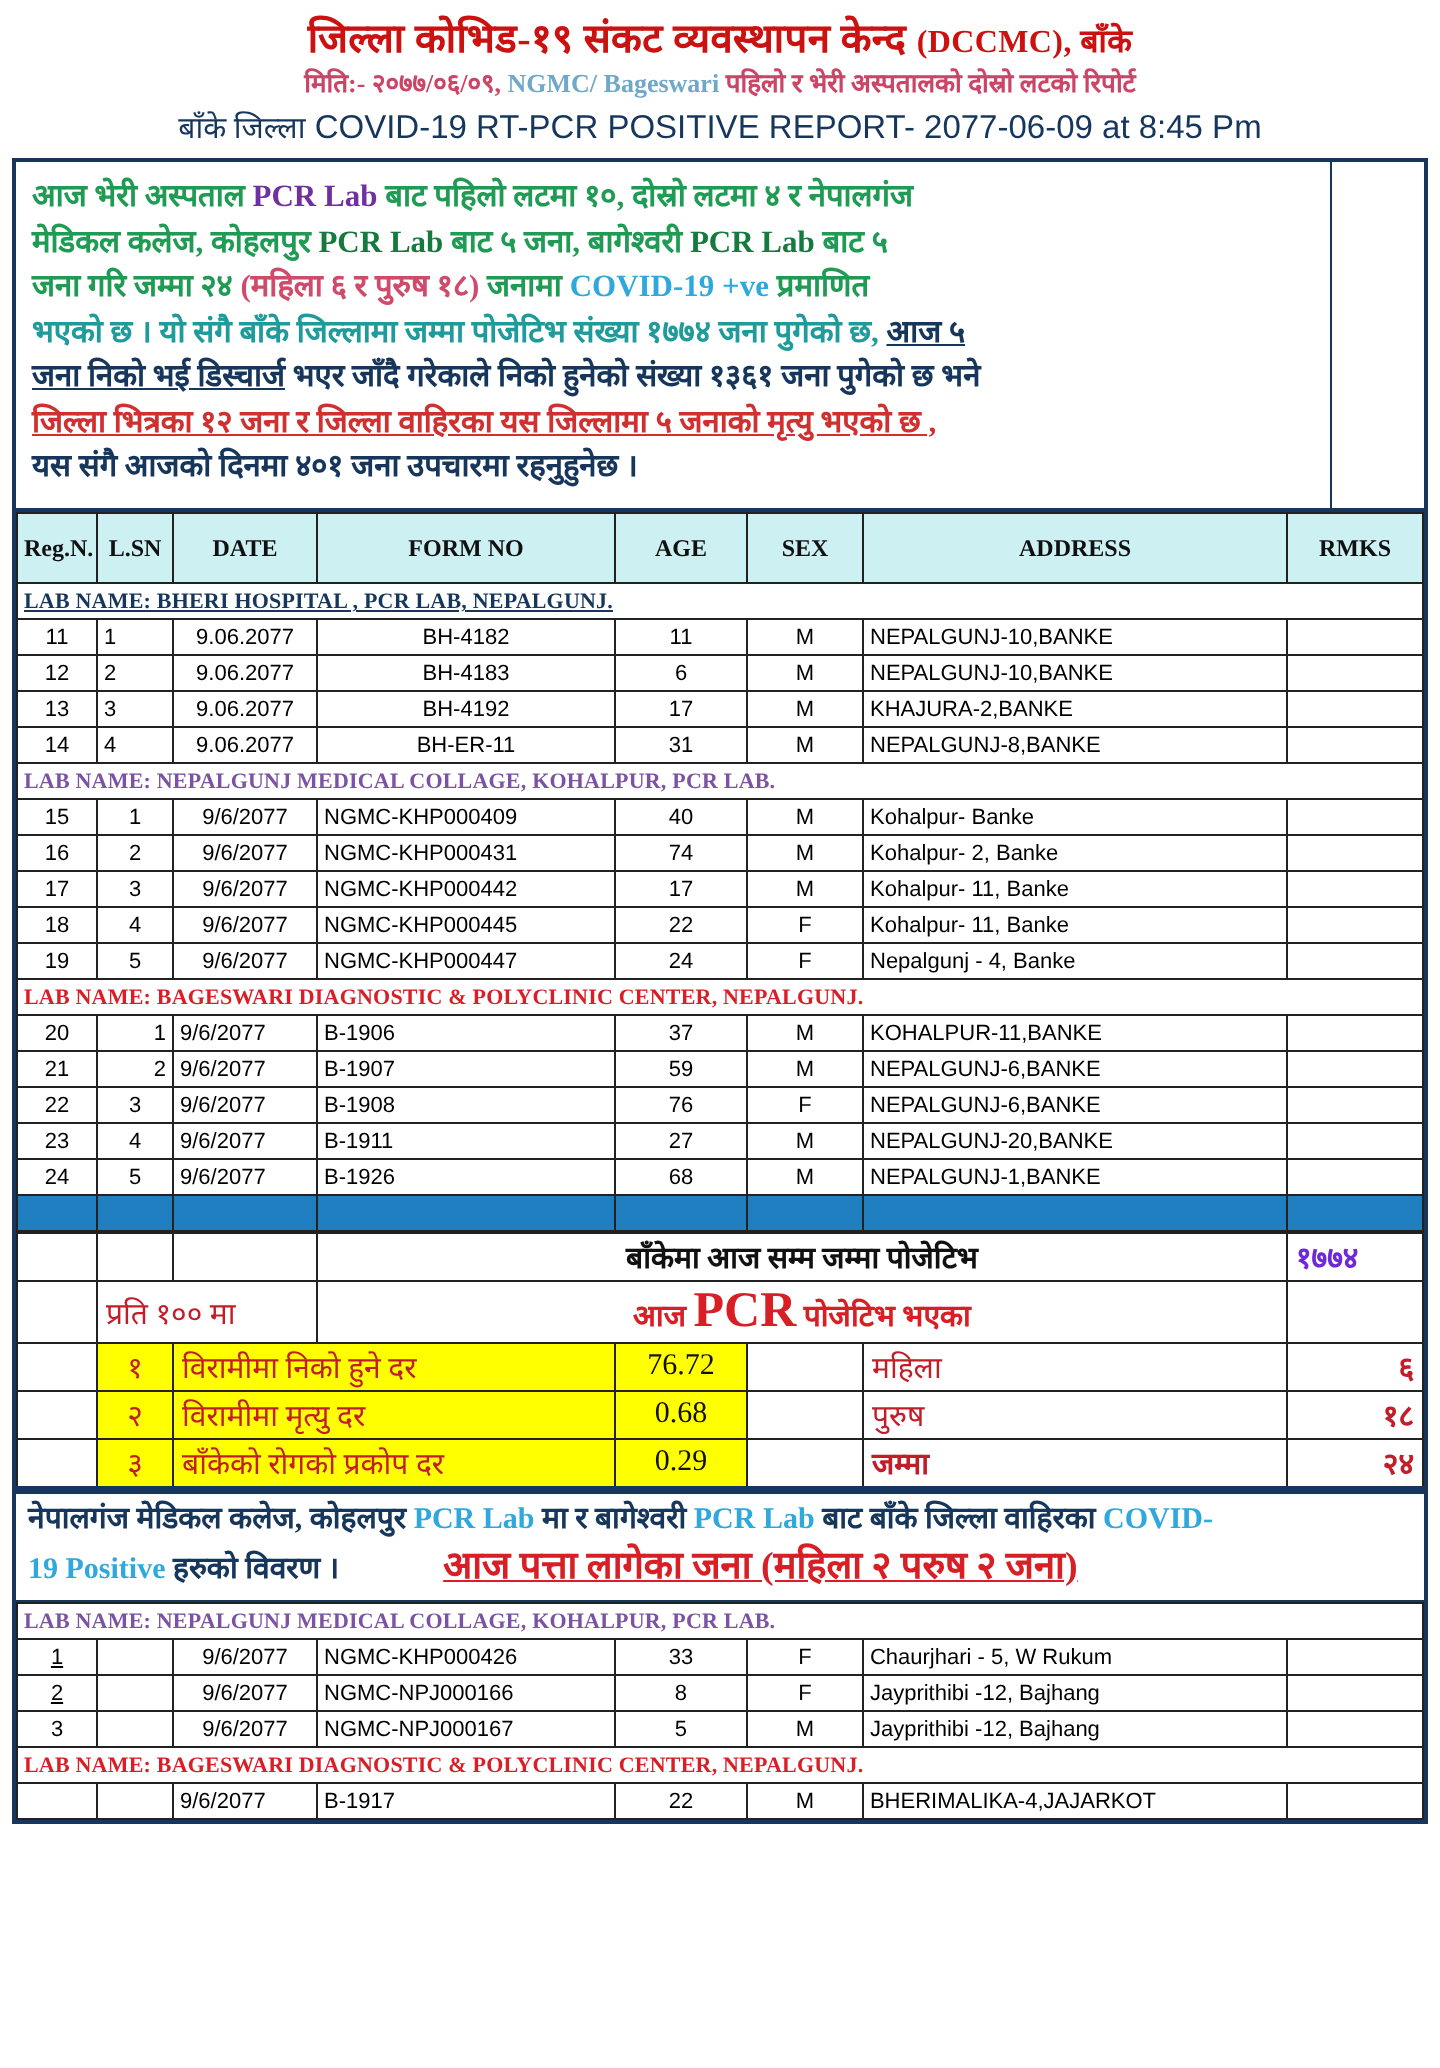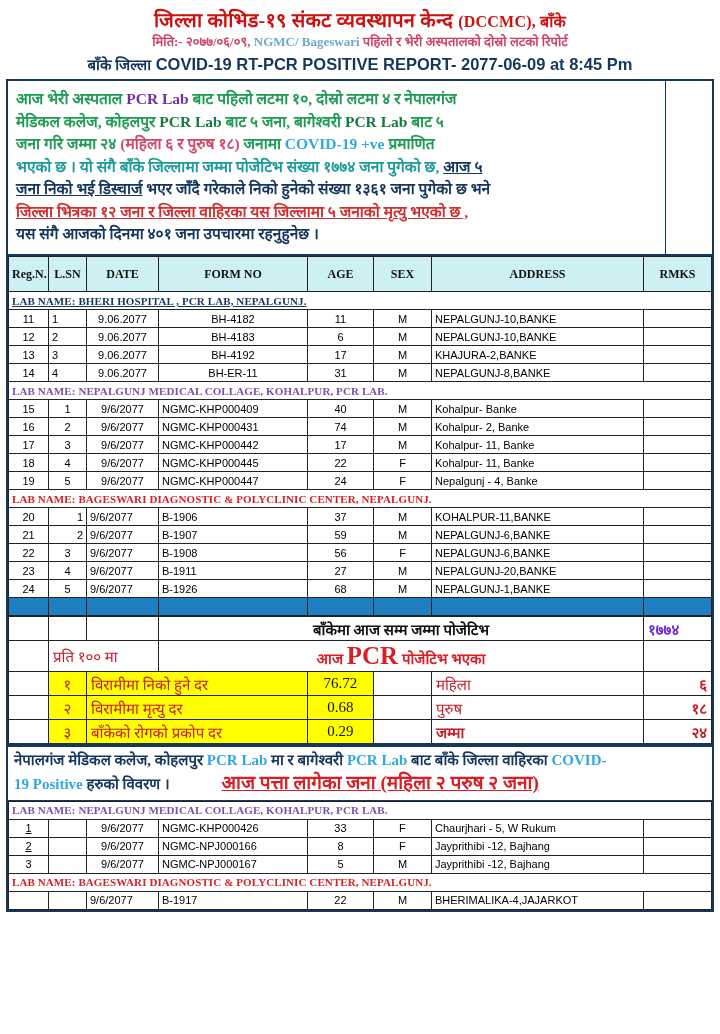--- a/index.html
+++ b/index.html
@@ -20,21 +20,21 @@
     letter-spacing:.2px;margin-top:9px;line-height:1.15;
   }
   .hdr-l1 .dccmc{font-size:16px;}
   .hdr-l2{
     font-family:"Liberation Serif", serif;
     font-size:13px;font-weight:bold;color:#cc4466;margin-top:3px;line-height:1.15;
   }
   .hdr-l2 .ngmc{color:#6fa8c8;}
   .hdr-l3{
     font-family:"Liberation Sans", sans-serif;
-    font-size:16.5px;font-weight:bold;color:#16365c;margin-top:5px;line-height:1.15;
+    font-size:16.5px;font-weight:normal;color:#16365c;margin-top:5px;line-height:1.15;
   }
   .hdr-l3 .np{font-family:"Liberation Serif", serif;font-size:15px;}
 
   
   .frame{
     margin-top:5px;
     border:2.5px solid #16365c;
     box-sizing:border-box;
   }
 
@@ -357,21 +357,21 @@
             <td class="ctr">59</td>
             <td class="ctr">M</td>
             <td class="lft">NEPALGUNJ-6,BANKE</td>
             <td></td>
           </tr>
         <tr>
             <td class="ctr">22</td>
             <td class="ctr">3</td>
             <td class="lft">9/6/2077</td>
             <td class="lft">B-1908</td>
-            <td class="ctr">56</td>
+            <td class="ctr">76</td>
             <td class="ctr">F</td>
             <td class="lft">NEPALGUNJ-6,BANKE</td>
             <td></td>
           </tr>
         <tr>
             <td class="ctr">23</td>
             <td class="ctr">4</td>
             <td class="lft">9/6/2077</td>
             <td class="lft">B-1911</td>
             <td class="ctr">27</td>

